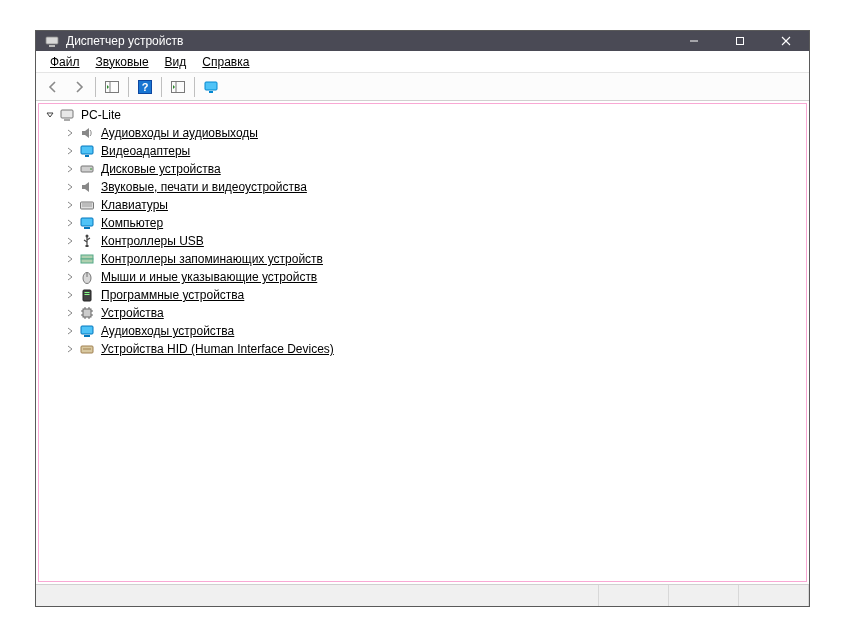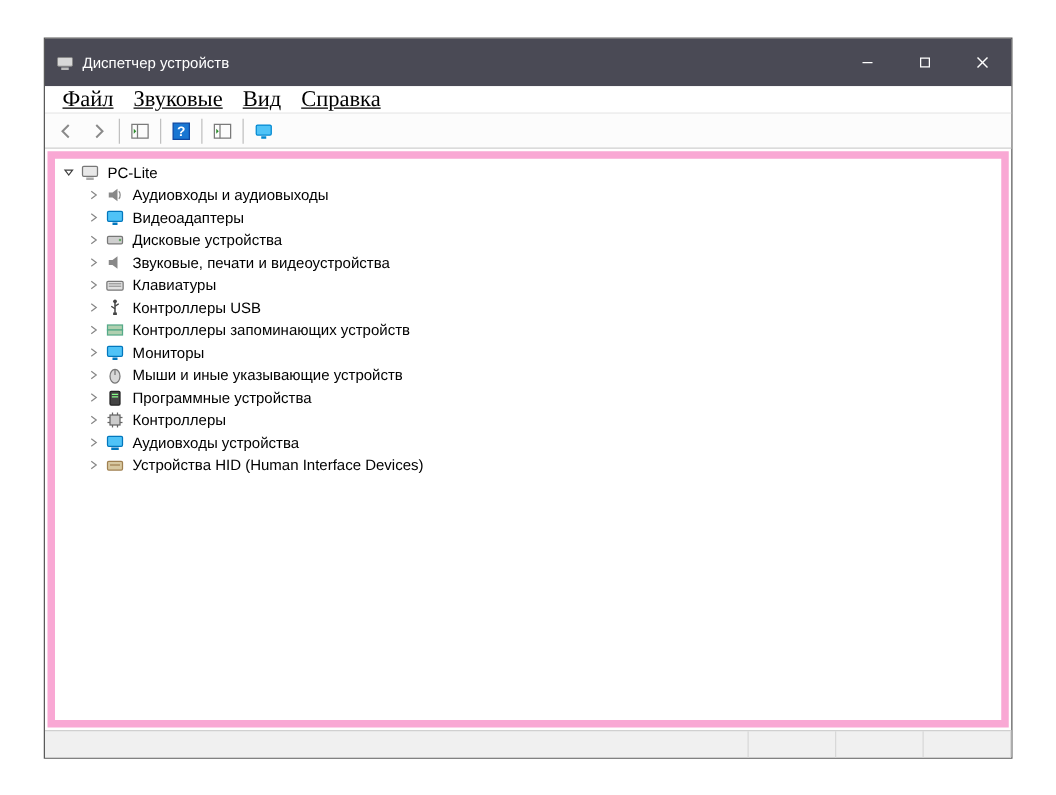--- a/index.html
+++ b/index.html
@@ -17,21 +17,21 @@
     left: 35px;
     top: 30px;
     width: 775px;
     height: 577px;
     border: 1px solid #5a5a5a;
     background: #fff;
     display: flex;
     flex-direction: column;
   }
   .titlebar {
-    height: 38px;
+    height: 20px;
     background: #4a4a55;
     color: #fff;
     display: flex;
     align-items: center;
     padding-left: 8px;
   }
   .titlebar .app-icon {
     width: 16px; height: 16px;
     margin-right: 6px;
     display: flex; align-items: center; justify-content: center;
@@ -46,23 +46,22 @@
   .menubar {
     height: 22px;
     display: flex;
     align-items: center;
     padding: 0 6px;
     background: #fff;
     border-bottom: 1px solid #e5e5e5;
   }
   .menubar .menu-item {
     padding: 2px 8px;
-    font-size: 18px;
+    font-size: 12px;
     cursor: default;
-    font-family: Liberation Serif, serif;
   }
   .menubar .menu-item span.ul { text-decoration: underline; }
   .toolbar {
     height: 28px;
     display: flex;
     align-items: center;
     padding: 0 4px;
     gap: 0;
     border-bottom: 1px solid #d0d0d0;
     background: #fcfcfc;
@@ -73,21 +72,21 @@
     margin: 0 1px;
     border: 1px solid transparent;
   }
   .toolbar .sep {
     width: 1px; height: 20px;
     background: #c0c0c0;
     margin: 0 3px;
   }
   .tree-container {
     flex: 1;
-    border: 6px solid #f9a8d4;
+    border: 1px solid #f9a8d4;
     margin: 2px 2px 2px 2px;
     overflow: auto;
     background: #fff;
     padding: 2px 0;
   }
   .tree-root, .tree-children { list-style: none; }
   .tree-root { padding-left: 4px; }
   .tree-node {
     display: flex;
     align-items: center;
@@ -100,21 +99,21 @@
     width: 14px; height: 14px;
     display: flex; align-items: center; justify-content: center;
     margin-right: 0px;
     color: #6b6b6b;
   }
   .tree-node .node-icon {
     width: 16px; height: 16px;
     margin: 0 4px 0 2px;
     display: flex; align-items: center; justify-content: center;
   }
-  .tree-children { padding-left: 20px; }
+  .tree-children { padding-left: 20px; text-decoration: underline; }
   .tree-node .label { padding: 1px 2px; }
   .statusbar {
     height: 22px;
     border-top: 1px solid #d0d0d0;
     background: #f0f0f0;
     display: flex;
   }
   .statusbar .pane {
     flex: 1;
     border-right: 1px solid #d8d8d8;
@@ -305,20 +304,36 @@
             </li>
             <li>
               <div class="tree-node">
                 <span class="expander">
                   <svg width="10" height="10" viewBox="0 0 10 10">
                     <path d="M3 2 L7 5 L3 8" fill="none" stroke="#888" stroke-width="1"></path>
                   </svg>
                 </span>
                 <span class="node-icon">
                   <svg width="16" height="16" viewBox="0 0 16 16">
+                    <rect x="2" y="3" width="12" height="8" rx="1" fill="#4fc3f7" stroke="#0277bd"></rect>
+                    <rect x="5" y="12" width="6" height="2" fill="#0277bd"></rect>
+                  </svg>
+                </span>
+                <span class="label">Компьютер</span>
+              </div>
+            </li>
+            <li>
+              <div class="tree-node">
+                <span class="expander">
+                  <svg width="10" height="10" viewBox="0 0 10 10">
+                    <path d="M3 2 L7 5 L3 8" fill="none" stroke="#888" stroke-width="1"></path>
+                  </svg>
+                </span>
+                <span class="node-icon">
+                  <svg width="16" height="16" viewBox="0 0 16 16">
                     <line x1="8" y1="2" x2="8" y2="14" stroke="#444" stroke-width="1.2"></line>
                     <circle cx="8" cy="3" r="1.5" fill="#444"></circle>
                     <path d="M8 7l3-2M8 9l-3-2" stroke="#444" stroke-width="1.2" fill="none"></path>
                     <rect x="6.5" y="12" width="3" height="2" fill="#444"></rect>
                   </svg>
                 </span>
                 <span class="label">Контроллеры USB</span>
               </div>
             </li>
             <li>
@@ -328,36 +343,20 @@
                     <path d="M3 2 L7 5 L3 8" fill="none" stroke="#888" stroke-width="1"></path>
                   </svg>
                 </span>
                 <span class="node-icon">
                   <svg width="16" height="16" viewBox="0 0 16 16">
                     <rect x="2" y="4" width="12" height="4" fill="#b0d0b0" stroke="#5a8"></rect>
                     <rect x="2" y="8" width="12" height="4" fill="#b0d0b0" stroke="#5a8"></rect>
                   </svg>
                 </span>
                 <span class="label">Контроллеры запоминающих устройств</span>
-              </div>
-            </li>
-            <li>
-              <div class="tree-node">
-                <span class="expander">
-                  <svg width="10" height="10" viewBox="0 0 10 10">
-                    <path d="M3 2 L7 5 L3 8" fill="none" stroke="#888" stroke-width="1"></path>
-                  </svg>
-                </span>
-                <span class="node-icon">
-                  <svg width="16" height="16" viewBox="0 0 16 16">
-                    <rect x="2" y="3" width="12" height="8" rx="1" fill="#4fc3f7" stroke="#0277bd"></rect>
-                    <rect x="6" y="12" width="4" height="2" fill="#0277bd"></rect>
-                  </svg>
-                </span>
-                <span class="label">Мониторы</span>
               </div>
             </li>
             <li>
               <div class="tree-node">
                 <span class="expander">
                   <svg width="10" height="10" viewBox="0 0 10 10">
                     <path d="M3 2 L7 5 L3 8" fill="none" stroke="#888" stroke-width="1"></path>
                   </svg>
                 </span>
                 <span class="node-icon">
@@ -399,21 +398,21 @@
                     <line x1="2" y1="6" x2="4" y2="6" stroke="#666"></line>
                     <line x1="2" y1="10" x2="4" y2="10" stroke="#666"></line>
                     <line x1="12" y1="6" x2="14" y2="6" stroke="#666"></line>
                     <line x1="12" y1="10" x2="14" y2="10" stroke="#666"></line>
                     <line x1="6" y1="2" x2="6" y2="4" stroke="#666"></line>
                     <line x1="10" y1="2" x2="10" y2="4" stroke="#666"></line>
                     <line x1="6" y1="12" x2="6" y2="14" stroke="#666"></line>
                     <line x1="10" y1="12" x2="10" y2="14" stroke="#666"></line>
                   </svg>
                 </span>
-                <span class="label">Контроллеры</span>
+                <span class="label">Устройства</span>
               </div>
             </li>
             <li>
               <div class="tree-node">
                 <span class="expander">
                   <svg width="10" height="10" viewBox="0 0 10 10">
                     <path d="M3 2 L7 5 L3 8" fill="none" stroke="#888" stroke-width="1"></path>
                   </svg>
                 </span>
                 <span class="node-icon">

